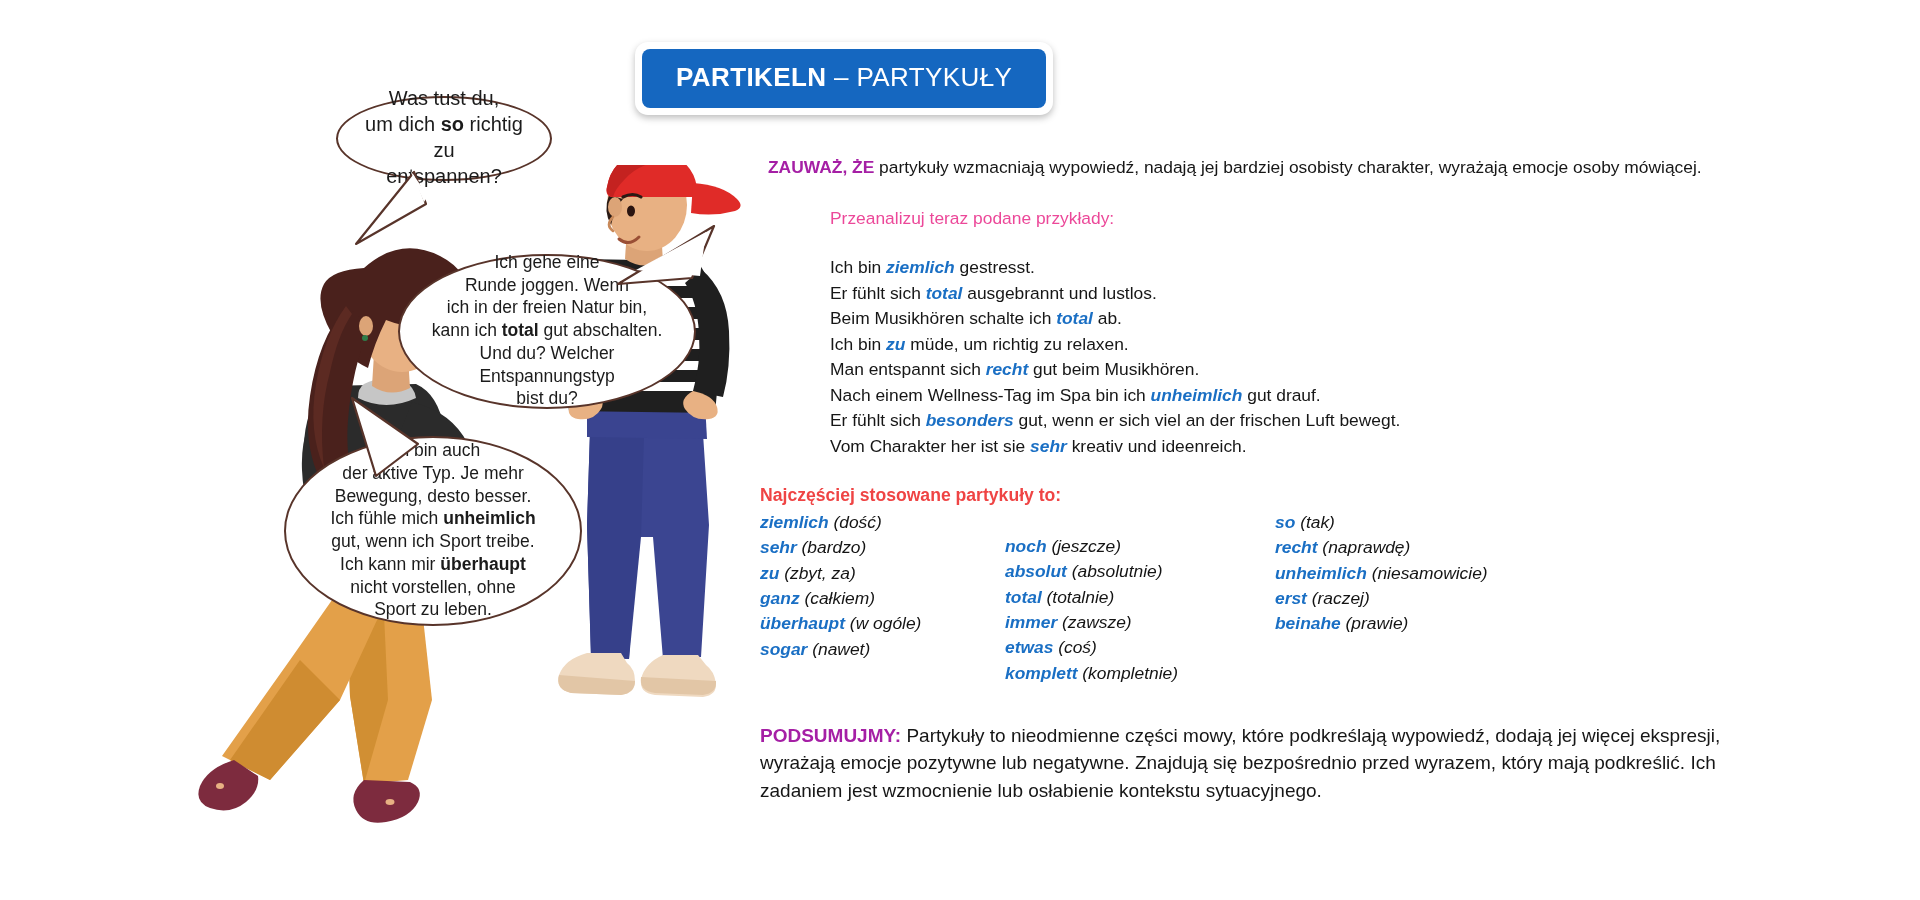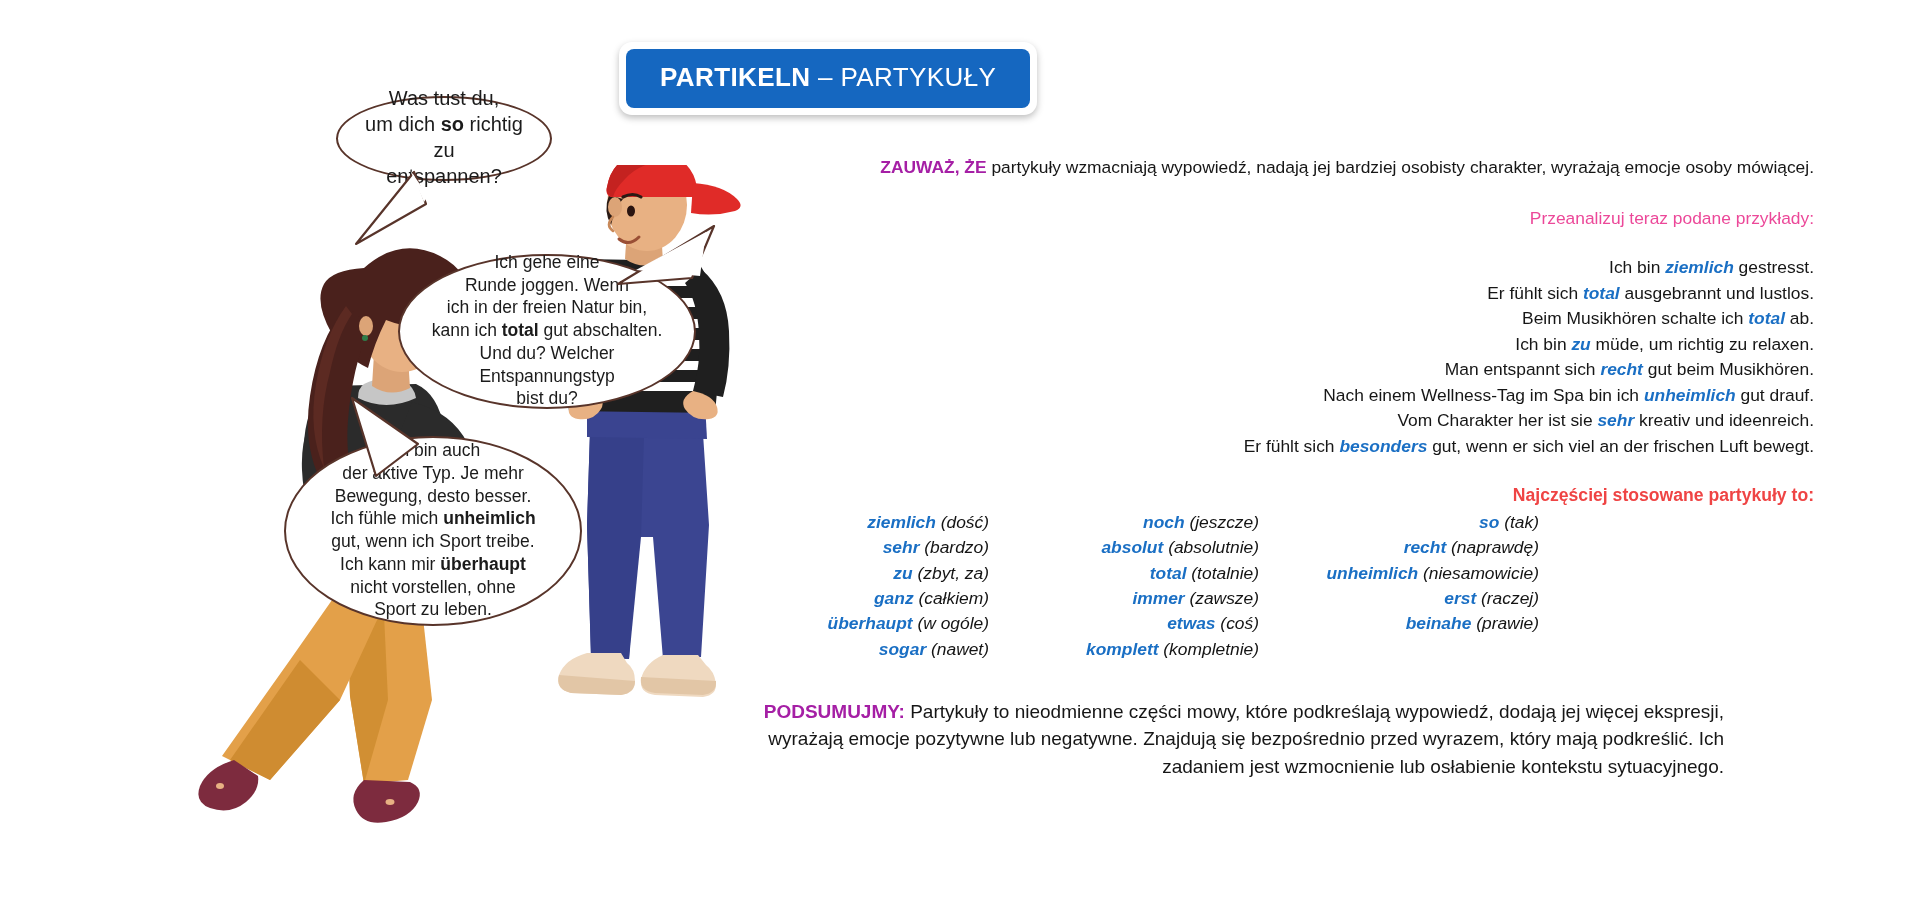--- a/index.html
+++ b/index.html
@@ -46,21 +46,21 @@
   #bubble-3{
     left:284px;top:436px;width:298px;height:190px;
     border-radius:50%/50%;
     font-size:17.5px;
     display:flex;align-items:center;justify-content:center;
     padding:6px 18px 8px 18px;
   }
   .tail{position:absolute;z-index:7;overflow:visible;}
 
   
-  .content{position:absolute;left:744px;top:0;width:1160px;height:900px;text-align:right;}
+  .content{position:absolute;left:760px;top:0;width:1160px;height:900px;}
 
   .banner-wrap{
     position:absolute;left:-125px;top:42px;
     background:#ffffff;border-radius:13px;
     padding:7px;
     box-shadow:0 3px 7px rgba(0,0,0,0.26);
   }
   .banner{
     background:#1567c0;border-radius:8px;
     padding:13px 34px 15px 34px;
@@ -79,21 +79,21 @@
 
   .examples{margin-top:26px;margin-left:70px;font-size:17.4px;color:#161616;line-height:1.465;}
   .examples .p{color:#1a6fc4;font-weight:700;font-style:italic;}
 
   .list-title{margin-top:26px;font-size:17.6px;font-weight:700;color:#ef4444;}
   .cols{
     margin-top:4px;display:flex;gap:0px;font-size:17.4px;line-height:1.455;
   }
   .col{flex:0 0 auto;}
   .col:nth-child(1){width:245px;}
-  .col:nth-child(2){width:270px;}
+  .col:nth-child(2){width:270px;margin-top:24px;}
   .col:nth-child(3){width:280px;}
   .col .de{color:#1a6fc4;font-weight:700;font-style:italic;}
   .col .pl{color:#141414;font-style:italic;}
 
   .summary{margin-top:36px;font-size:19px;color:#161616;line-height:1.44;width:980px;}
   .summary .hl{color:#a51fa5;font-weight:700;}
 </style>
 </head>
 <body>
 
@@ -245,22 +245,22 @@
 
       <p class="prompt">Przeanalizuj teraz podane przykłady:</p>
 
       <div class="examples">
           <div><span>Ich bin </span><span class="p">ziemlich</span><span> gestresst.</span></div>
           <div><span>Er fühlt sich </span><span class="p">total</span><span> ausgebrannt und lustlos.</span></div>
           <div><span>Beim Musikhören schalte ich </span><span class="p">total</span><span> ab.</span></div>
           <div><span>Ich bin </span><span class="p">zu</span><span> müde, um richtig zu relaxen.</span></div>
           <div><span>Man entspannt sich </span><span class="p">recht</span><span> gut beim Musikhören.</span></div>
           <div><span>Nach einem Wellness-Tag im Spa bin ich </span><span class="p">unheimlich</span><span> gut drauf.</span></div>
+          <div><span>Er fühlt sich </span><span class="p">besonders</span><span> gut, wenn er sich viel an der frischen Luft bewegt.</span></div>
           <div><span>Vom Charakter her ist sie </span><span class="p">sehr</span><span> kreativ und ideenreich.</span></div>
-          <div><span>Er fühlt sich </span><span class="p">besonders</span><span> gut, wenn er sich viel an der frischen Luft bewegt.</span></div>
         </div>
 
       <div class="list-title">Najczęściej stosowane partykuły to:</div>
       <div class="cols">
           <div class="col">
             <div><span class="de">ziemlich</span><span class="pl"> (dość)</span></div>
             <div><span class="de">sehr</span><span class="pl"> (bardzo)</span></div>
             <div><span class="de">zu</span><span class="pl"> (zbyt, za)</span></div>
             <div><span class="de">ganz</span><span class="pl"> (całkiem)</span></div>
             <div><span class="de">überhaupt</span><span class="pl"> (w ogóle)</span></div>

